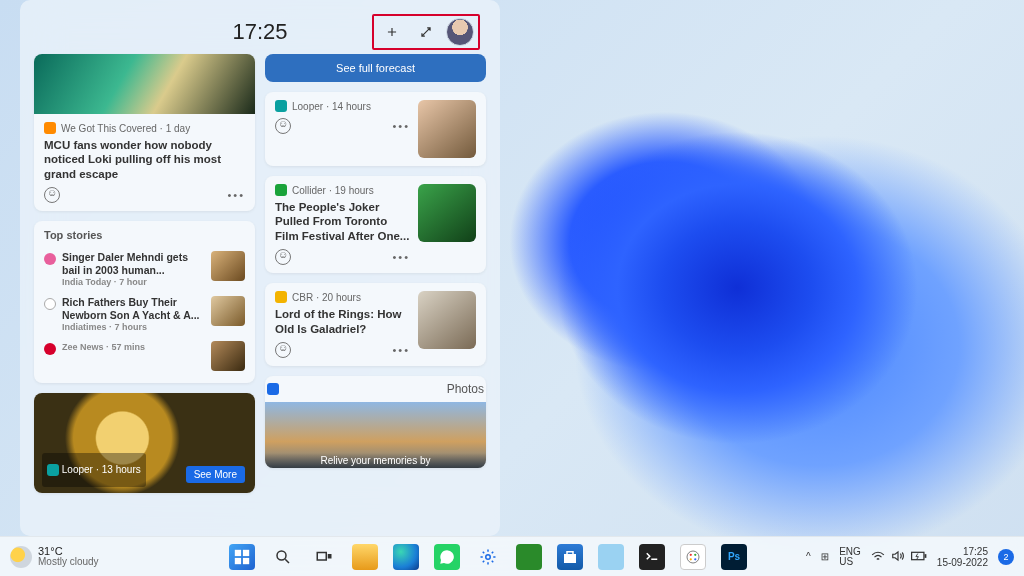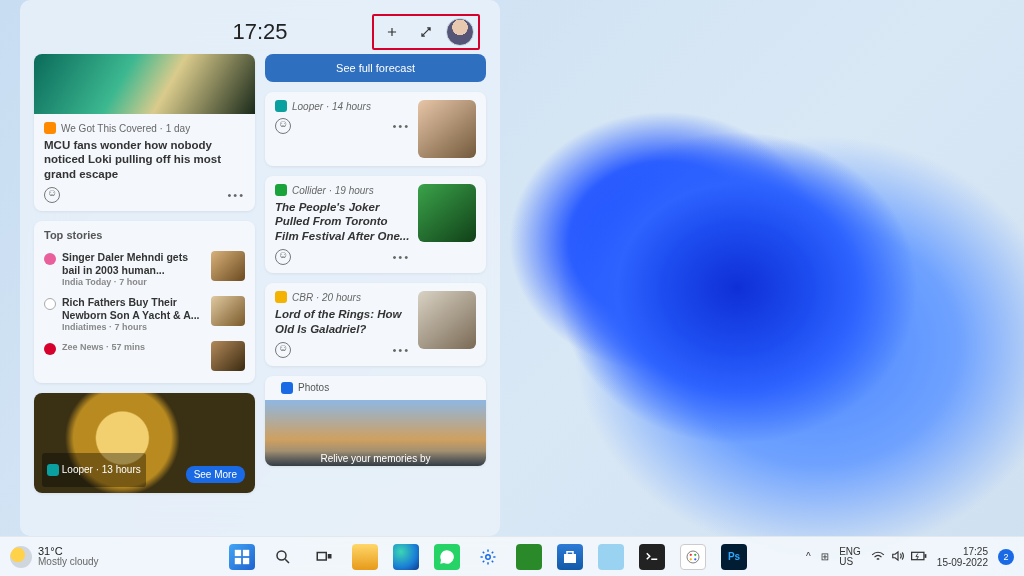--- a/index.html
+++ b/index.html
@@ -70,44 +70,44 @@
   .card .footer { display:flex; justify-content:space-between; align-items:center; margin-top:6px; color:#666; }
   .dots { letter-spacing: 2px; cursor:pointer; }
   .react { width:16px; height:16px; border:1.5px solid #777; border-radius:50%; position:relative; }
   .react::after{content:"☺"; font-size:10px; position:absolute; left:2px; top:-1px; color:#666;}
 
   .card.hero { padding:0; overflow:hidden; }
   .hero-img { height:60px; background: linear-gradient(120deg,#0a6a5a,#3cb890 40%,#dacb8c 60%,#1a2a1a); }
   .hero-body { padding:8px 10px; }
   .card.hero2 { padding:0; overflow:hidden; height:100px; }
   .hero2-img { height:100%; background: radial-gradient(circle at 40% 45%, #f2d070 0 18%, #b88a20 19% 34%, #3a3014 40% 100%); position:relative;}
-  .hero2-img .seemore { position:absolute; right:10px; bottom:10px; background:#1a6ae6; color:#fff; font-size:10px; padding:3px 8px; border-radius:8px; cursor:pointer;}
+  .hero2-img .seemore { position:absolute; right:10px; bottom:10px; background:#1a6ae6; color:#fff; font-size:10px; padding:3px 8px; border-radius:3px; cursor:pointer;}
   .hero2-img .srcoverlay { position:absolute; left:8px; bottom:6px; font-size:10px; color:#fff; background:rgba(0,0,0,.35); padding:11px 5px; border-radius:3px;}
 
   .weather-strip { background:#2e6fbf; color:#fff; text-align:center; font-size:11px; padding:8px 0; border-radius:8px; cursor:pointer;}
   .card.side { display:flex; gap:8px; }
-  .side-txt { flex:1; min-width:0;font-style:italic; }
+  .side-txt { flex:1; min-width:0; }
   .thumb { width:58px; height:58px; border-radius:6px; flex:none; }
   .thumb.a{background:linear-gradient(140deg,#e8c6a8,#735a3c);}
   .thumb.b{background:linear-gradient(140deg,#3aa34a,#114018);}
   .thumb.c{background:linear-gradient(140deg,#d9d2c4,#7a6a55);}
 
   .topstories h5{font-size:11px; font-weight:600; color:#555; margin-bottom:6px;}
   .ts-row{display:flex; gap:6px; padding:4px 0; align-items:flex-start;}
   .ts-dot{width:12px; height:12px; border-radius:50%; margin-top:2px; flex:none;}
   .ts-dot.pink{background:#e85f9c;} .ts-dot.white{background:#fff; border:1px solid #aaa;} .ts-dot.red{background:#d6002c;}
   .ts-txt{flex:1; font-size:10.5px; line-height:1.2;font-weight:bold;}
   .ts-src{font-size:9px; color:#888; margin-top:1px;}
   .ts-thumb{width:34px; height:30px; border-radius:4px; flex:none;}
   .ts-thumb.a{background:linear-gradient(135deg,#d9b27a,#6b4a20);}
   .ts-thumb.b{background:linear-gradient(135deg,#e0c9a0,#7a5a2a);}
   .ts-thumb.c{background:linear-gradient(135deg,#b38a5a,#3a2a10);}
 
   .memories{padding:0;overflow:hidden;}
-  .mem-head{display:flex;align-items:center;gap:5px;padding:6px 16px;font-size:10px;color:#555;}
+  .mem-head{display:flex;align-items:center;gap:5px;padding:6px 2px;font-size:12px;color:#555;justify-content:space-between;}
   .mem-img{height:66px;background:linear-gradient(180deg,#8fb7e2,#cfa060 60%,#6b7a88);position:relative;padding-left:28px;}
   .mem-cap{position:absolute;left:0;right:0;bottom:0;text-align:center;color:#fff;font-size:10px;padding:2px;background:linear-gradient(transparent,rgba(0,0,0,.5));}
 
   
   .taskbar {
     position:absolute; left:0; right:0; bottom:0; height:40px;
     background: rgba(244,248,252,0.88);
     backdrop-filter: blur(12px);
     border-top:1px solid rgba(0,0,0,.06);
     display:flex; align-items:center;

